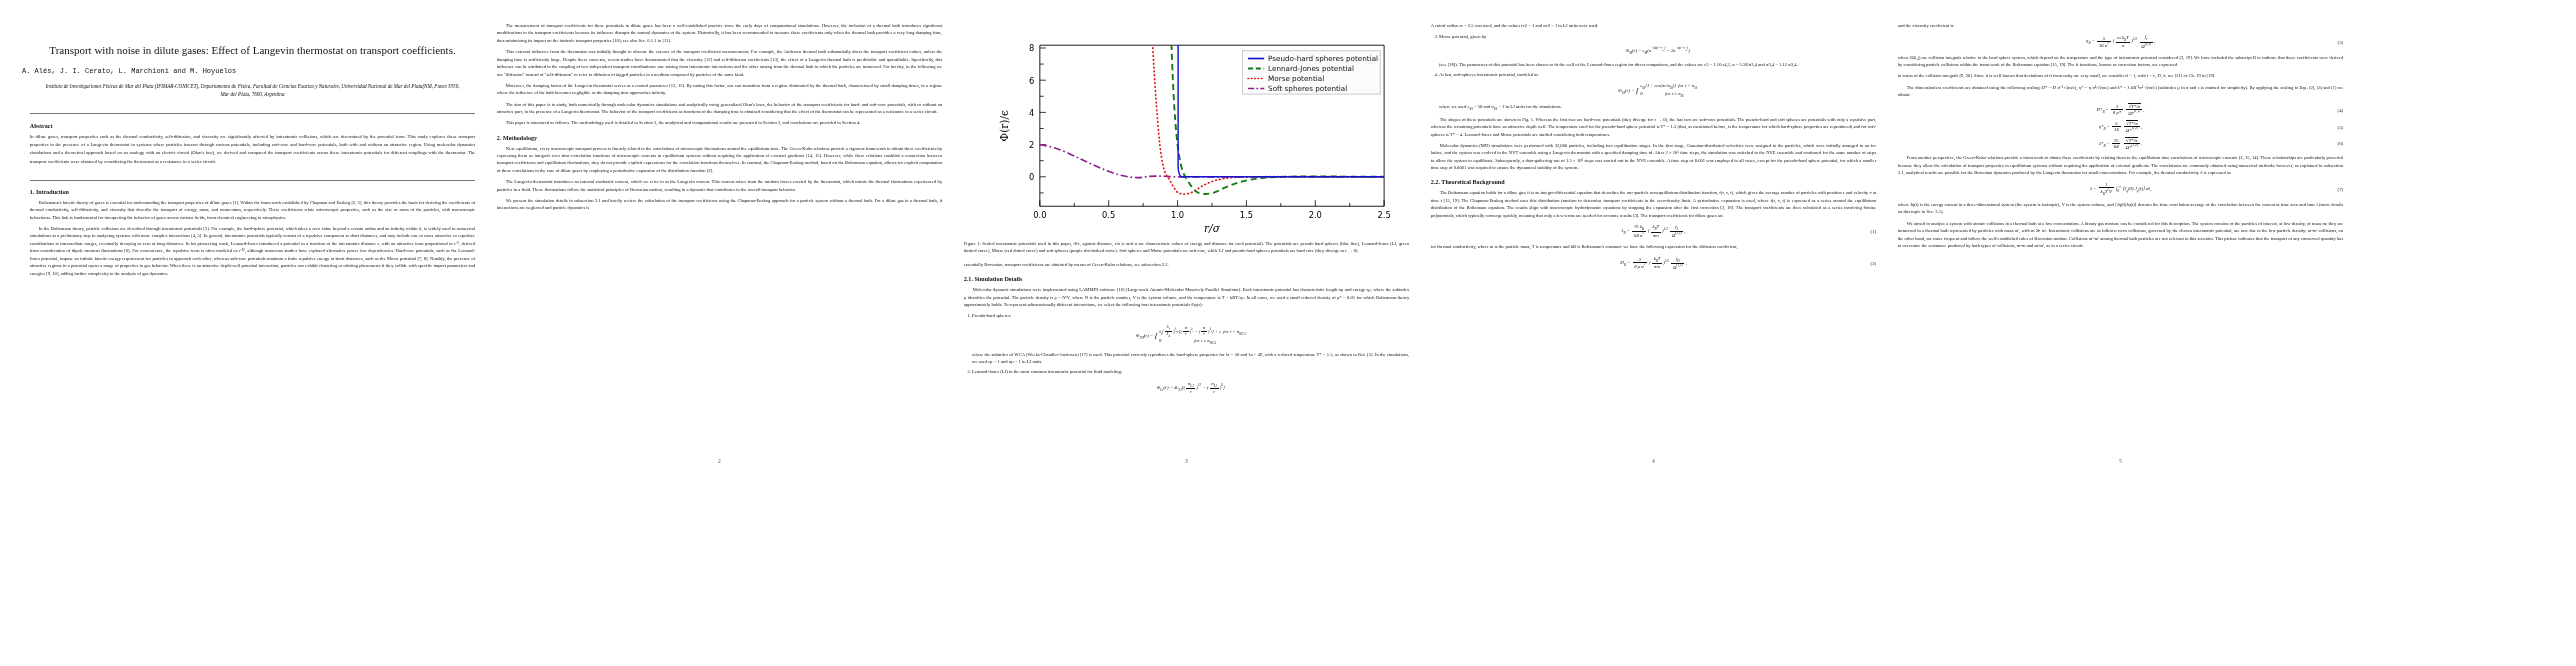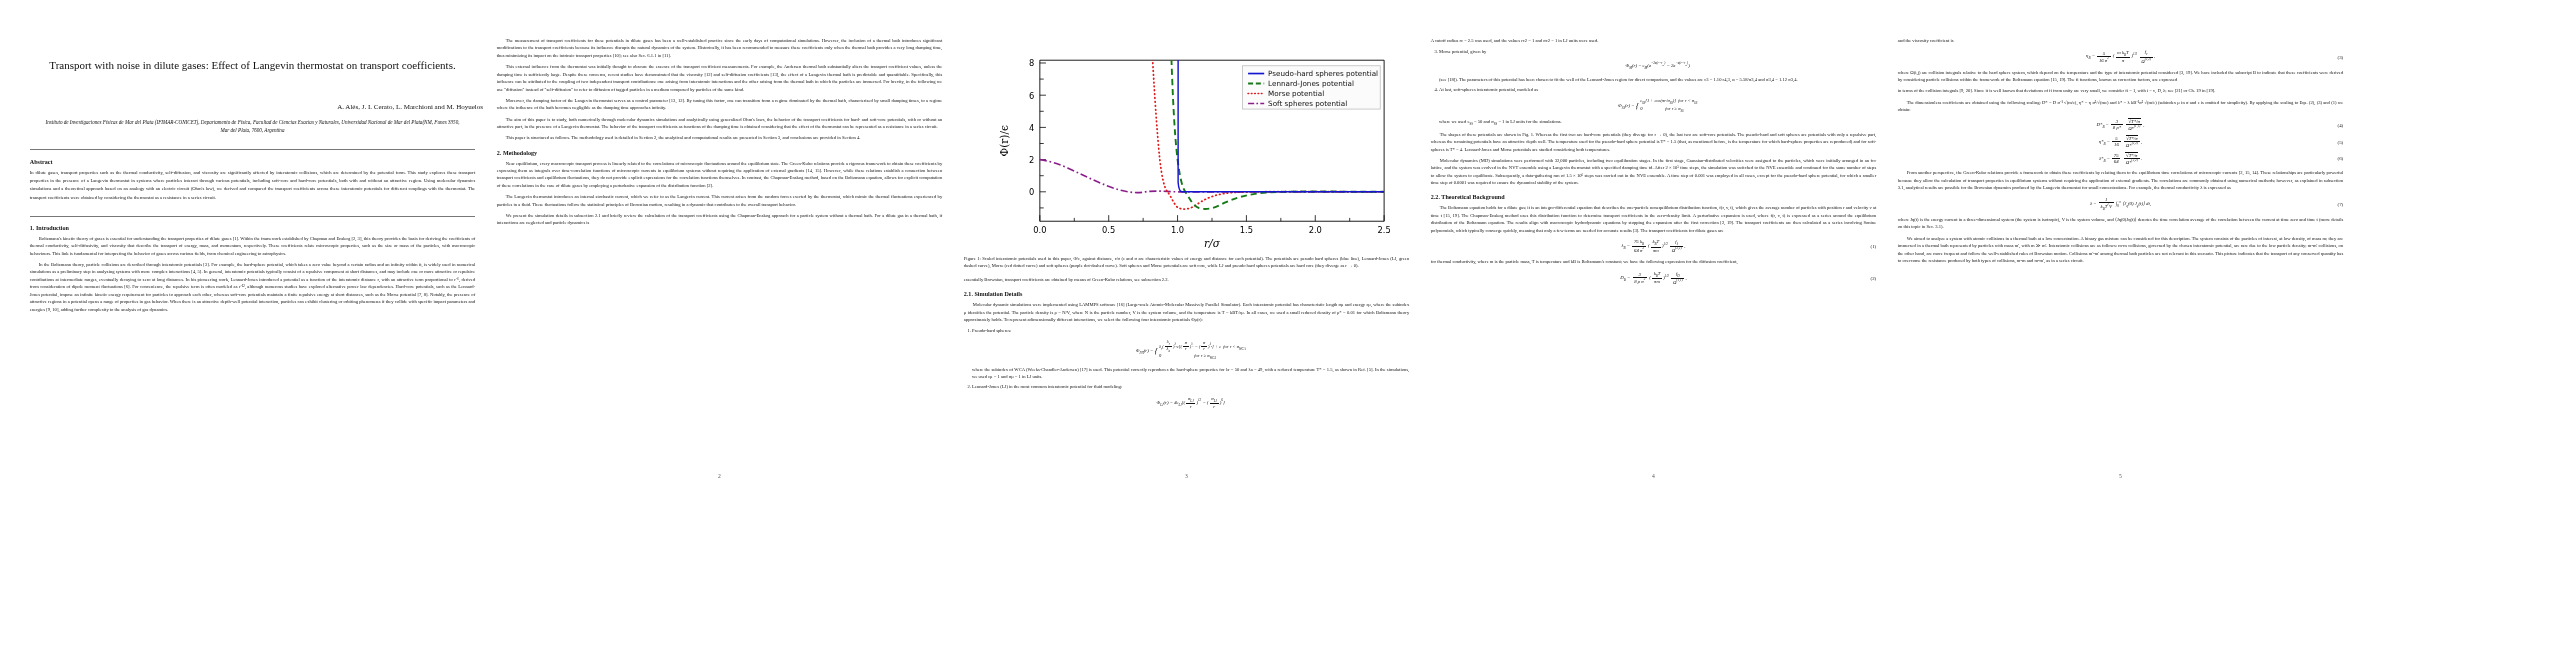--- a/index.html
+++ b/index.html
@@ -8,34 +8,34 @@
 
   
   .arxiv-stamp{
     position:absolute; left:-146px; top:311px; width:345px;
     transform:rotate(-90deg); transform-origin:center center;
     font-family:"Liberation Sans",sans-serif; font-size:10.6px; letter-spacing:0.2px;
     color:#6a6a6a; white-space:nowrap; text-align:center;
   }
 
   
-  .page{position:absolute;top:15px;height:485px;background:#fff;}
+  .page{position:absolute;top:0;height:485px;background:#fff;}
   .p1{left:22px;width:461px;}
   .p2{left:489px;width:461px;}
   .p3{left:956px;width:461px;}
   .p4{left:1423px;width:461px;}
   .p5{left:1890px;width:461px;}
   .p6{left:2356px;width:211px;}
 
   .pagenum{position:absolute;bottom:21px;left:0;right:0;text-align:center;
            font-size:5.6px;color:#555;}
 
   
   .title{font-size:11px;line-height:1.35;text-align:center;margin:43px 6.7px 0 6.7px;font-weight:400;}
-  .authors{font-size:7px;text-align:right;margin-top:30px;}
+  .authors{font-size:7px;text-align:left;margin-top:9px;font-family:Liberation Mono, monospace;}
   .affil{font-size:5.1px;font-style:italic;text-align:center;margin-top:7.8px;line-height:1.55;
          padding:0 19px;}
   .rule{border:0;border-top:0.6px solid #777;margin:14.5px 7.8px 0 7.8px;}
   h3.sec{font-size:6.1px;font-weight:bold;margin:7.8px 7.8px 3.9px 7.8px;}
   h3.abs{font-size:6.1px;font-weight:bold;margin:9px 7.8px 4.4px 7.8px;}
   p.body{font-size:4.6px;line-height:1.62;text-align:justify;margin:0 7.8px 3.9px 7.8px;
          hyphens:auto;}
   p.abstract{font-size:4.7px;line-height:1.72;text-align:justify;margin:0 7.8px 0 7.8px;}
   p.indent{text-indent:9px;}
   .eq{font-size:4.8px;text-align:center;margin:5px 7.8px;position:relative;font-style:italic;}

